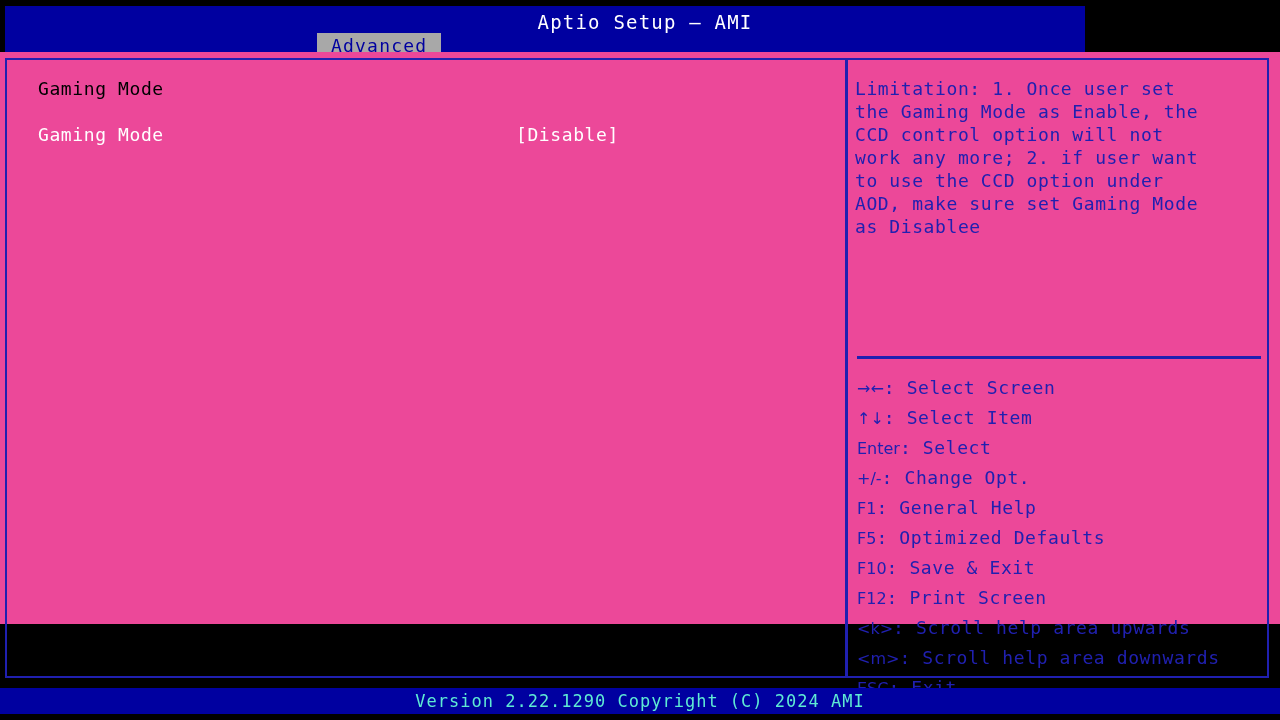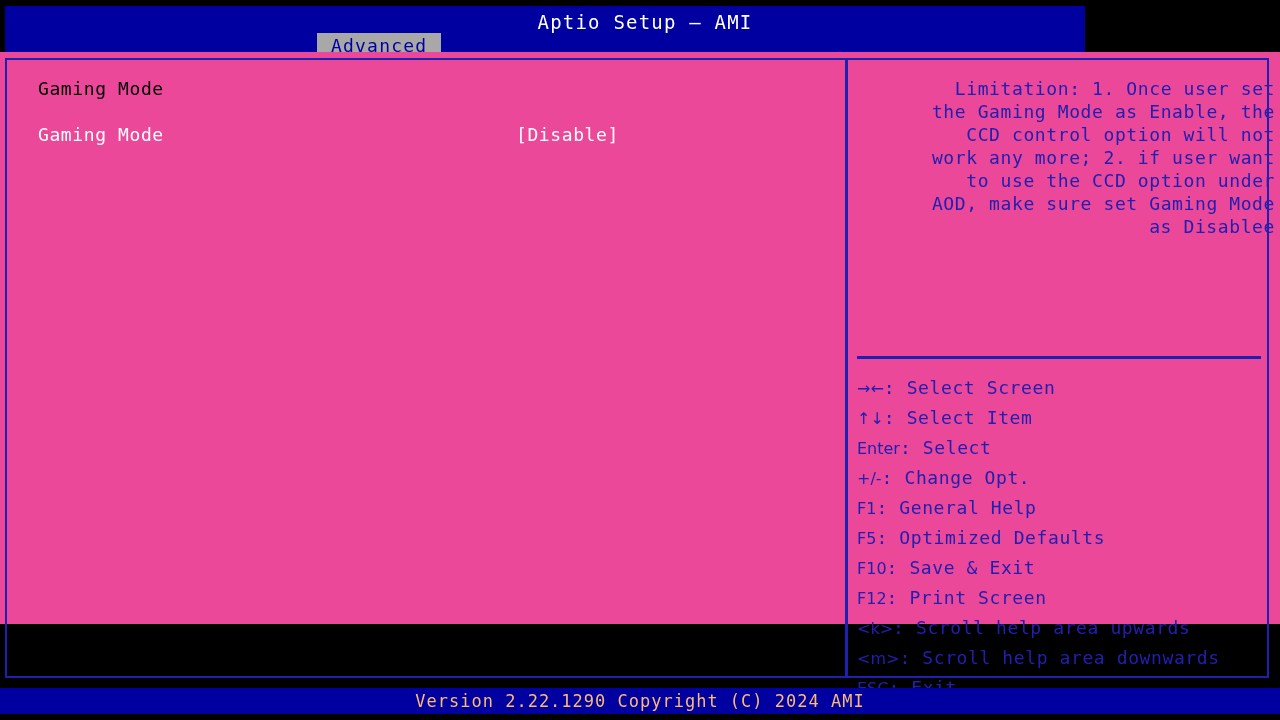--- a/index.html
+++ b/index.html
@@ -134,24 +134,23 @@
   
   #help-pane {
     position: absolute;
     left: 850px;
     top: 6px;
     width: 419px;
     height: 620px;
   }
   #help-text {
     position: absolute;
-    left: 15px;
+    left: 5px;
     top: 19px;
     width: 410px;
-    text-align: right;
   }
   .help-line {
     color: #2020b0;
     font-size: 18px;
     letter-spacing: 0.6px;
     line-height: 23px;
     white-space: pre;
   }
   #hdivider {
     position: absolute;
@@ -188,21 +187,21 @@
     width: 1280px;
     height: 26px;
     background: #0000a0;
   }
   #footer-text {
     position: absolute;
     left: 0;
     top: 3px;
     width: 1280px;
     text-align: center;
-    color: #fdba74;
+    color: #5eead4;
     font-size: 17px;
     letter-spacing: 1px;
     white-space: pre;
   }
 </style>
 </head>
 <body>
 
 <div id="screen">
 

